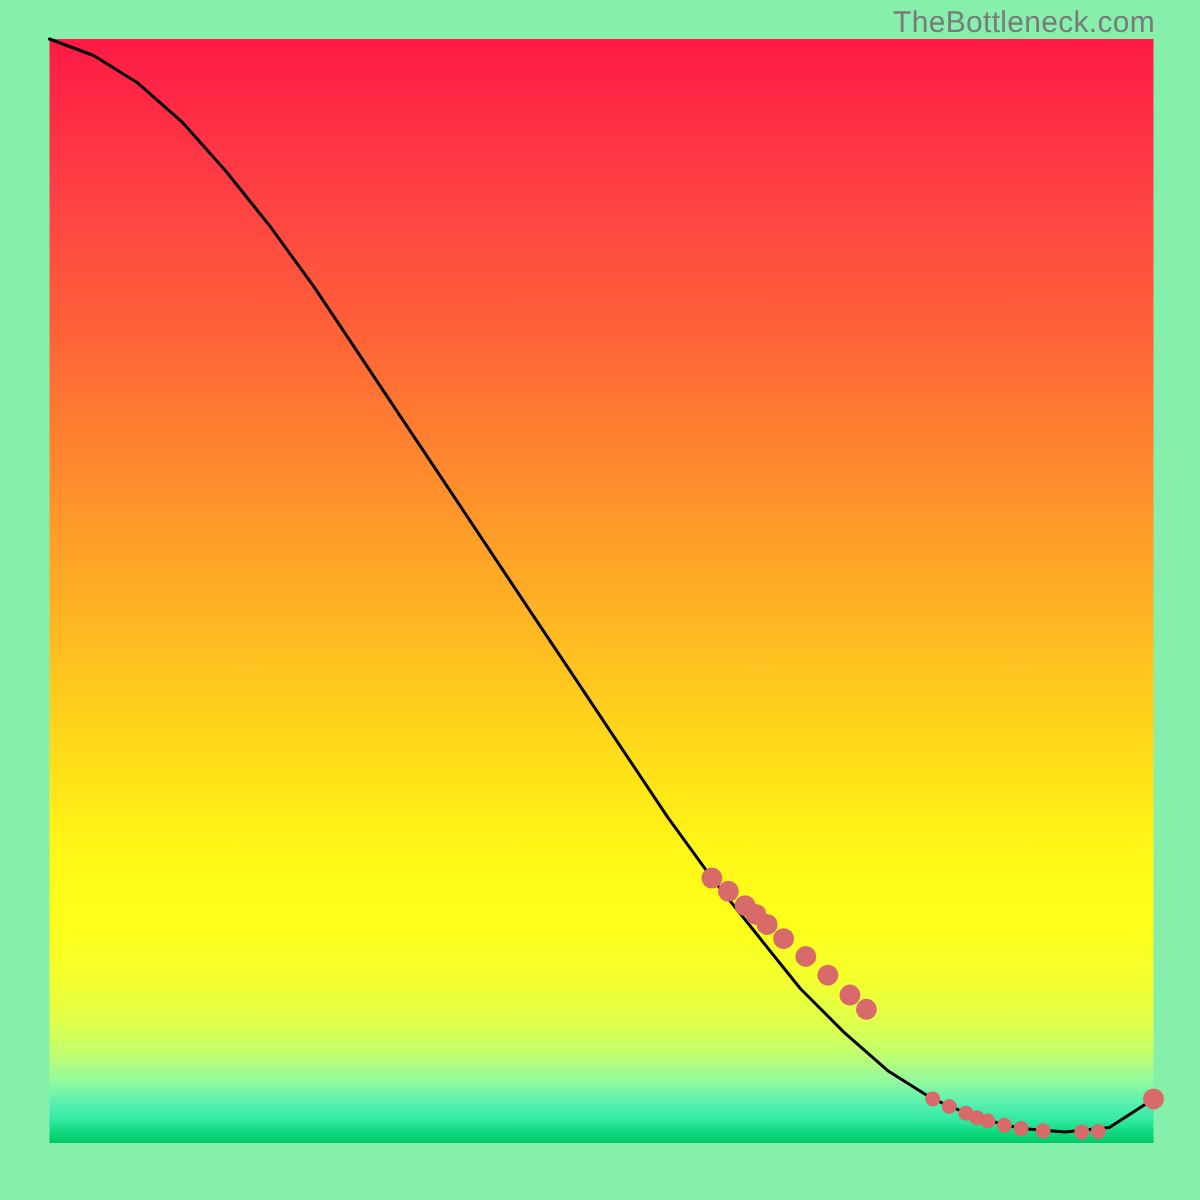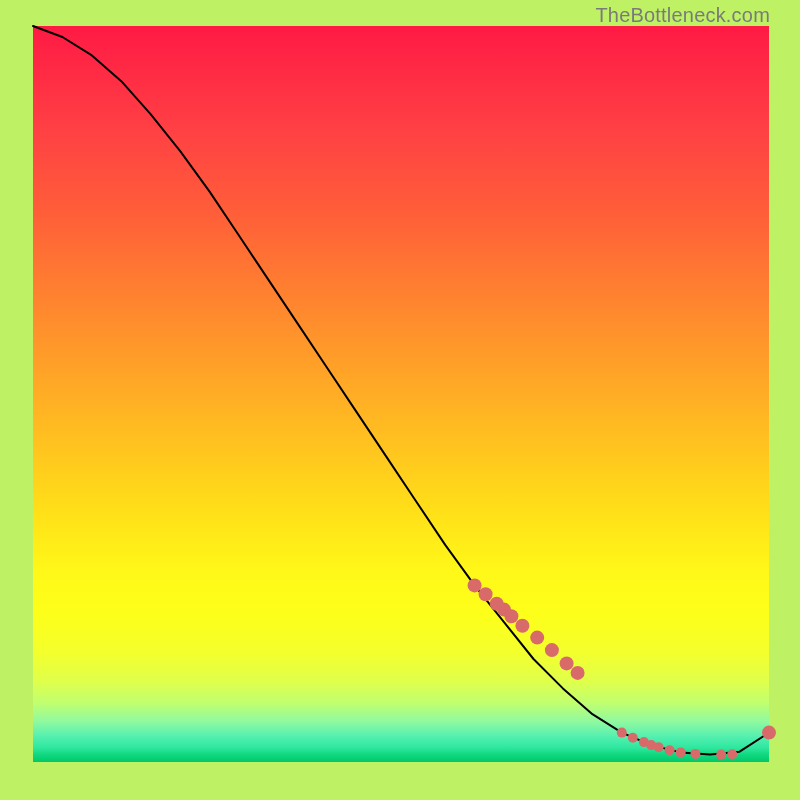--- a/index.html
+++ b/index.html
@@ -8,21 +8,21 @@
     width: 800px;
     height: 800px;
     background: #000;
     overflow: hidden;
     font-family: Arial, Helvetica, sans-serif;
   }
   .frame {
     position: relative;
     width: 800px;
     height: 800px;
-    background: #bef264;
+    background: #86efac;
     text-align: right;
   }
   .plot-area {
     position: absolute;
     left: 33px;
     top: 26px;
     width: 736px;
     height: 736px;
     
     background: linear-gradient(to bottom,

